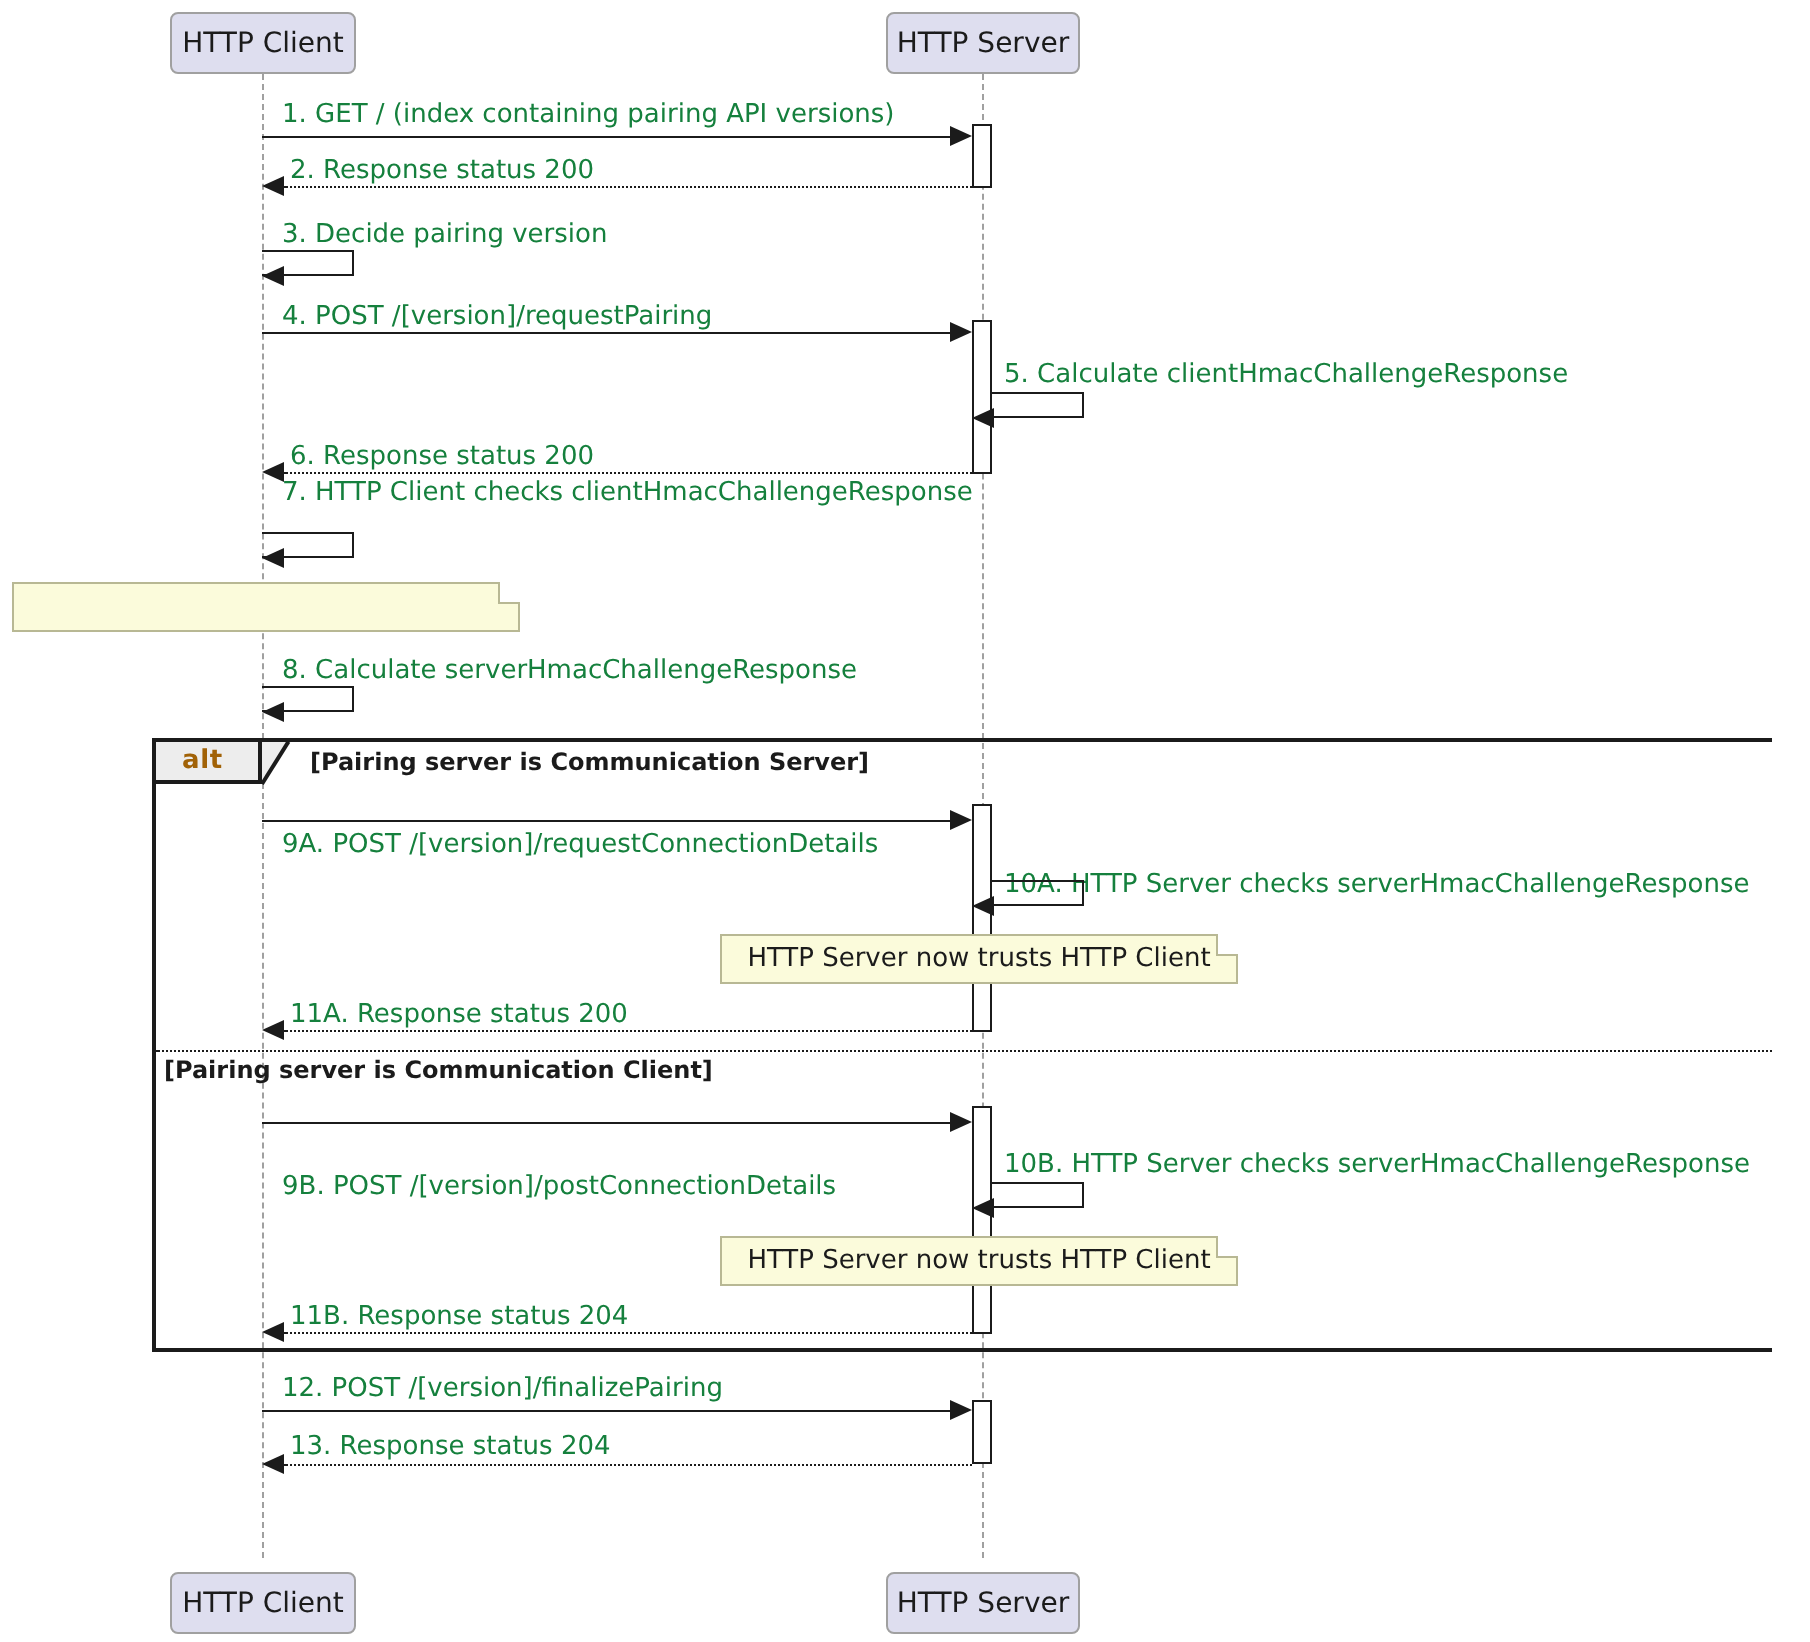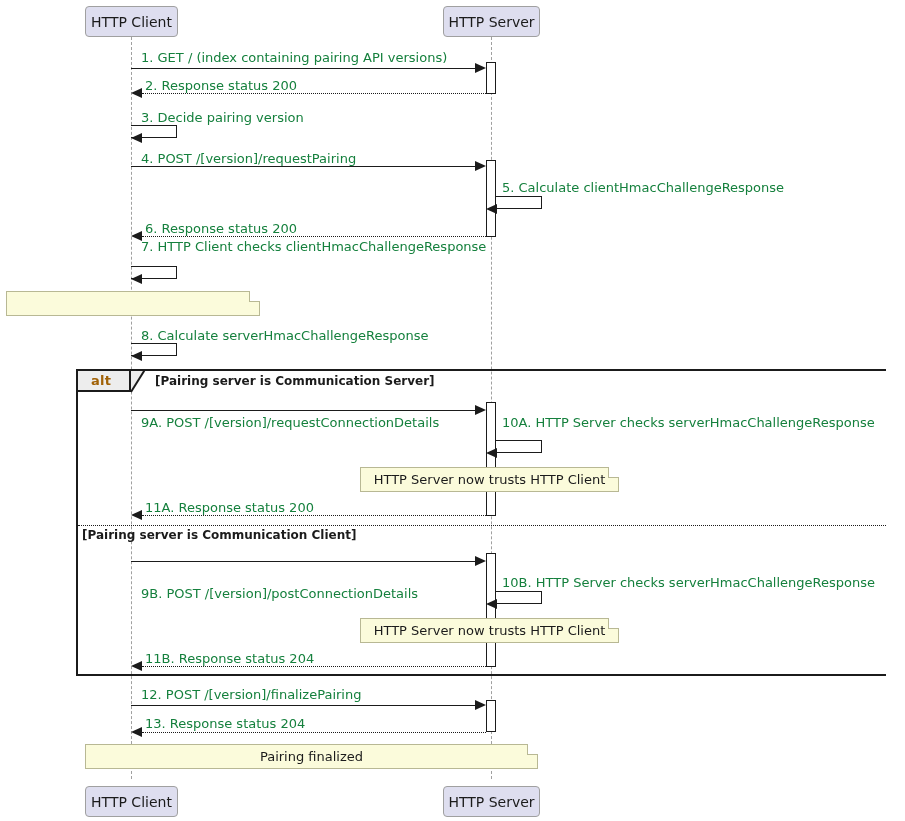--- a/index.html
+++ b/index.html
@@ -233,21 +233,21 @@
   </div>
   <div class="frame-tab-notch" style="left:131px; top:371px;"></div>
   <div class="frame-tab-notch-line" style="left:131px; top:391px; transform: rotate(-58deg);"></div>
 
   <div class="frame-cond" style="left:155px; top:375px;">[Pairing server is Communication Server]</div>
 
   <div class="msg-label" style="left:141px; top:396px;margin-top:20px;">9A. POST /[version]/requestConnectionDetails</div>
   <div class="msg-line" style="left:131px; top:410px; width:345px;"></div>
   <div class="arrow-head right" style="left:475px; top:405px;"></div>
 
-  <div class="msg-label" style="left:502px; top:416px;">10A. HTTP Server checks serverHmacChallengeResponse</div>
+  <div class="msg-label" style="left:502px; top:436px;">10A. HTTP Server checks serverHmacChallengeResponse</div>
   <div class="selfmsg" style="left:496px; top:440px; width:46px; height:13px;"></div>
   <div class="arrow-head left" style="left:486px; top:448px;"></div>
 
   <div class="note center-text" style="left:360px; top:467px; width:259px; height:25px;">
     <span>HTTP Server now trusts HTTP Client</span>
     <span class="fold"></span>
   </div>
 
   <div class="msg-label" style="left:145px; top:501px;">11A. Response status 200</div>
   <div class="msg-line dotted" style="left:142px; top:515px; width:344px;"></div>
@@ -274,24 +274,20 @@
   <div class="arrow-head left" style="left:131px; top:661px;"></div>
 
   <div class="msg-label" style="left:141px; top:688px;">12. POST /[version]/finalizePairing</div>
   <div class="msg-line" style="left:131px; top:705px; width:345px;"></div>
   <div class="arrow-head right" style="left:475px; top:700px;"></div>
 
   <div class="msg-label" style="left:145px; top:717px;">13. Response status 204</div>
   <div class="msg-line dotted" style="left:142px; top:732px; width:344px;"></div>
   <div class="arrow-head left" style="left:131px; top:727px;"></div>
 
-  <div class="note center-text" style="left:85px; top:744px; width:453px; height:25px;">
-    <span>Pairing finalized</span>
-    <span class="fold"></span>
-  </div>
 
   <div class="participant" style="left:85px; top:786px; width:93px; height:31px;">
     <span>HTTP Client</span>
   </div>
   <div class="participant" style="left:443px; top:786px; width:97px; height:31px;">
     <span>HTTP Server</span>
   </div>
 
 </div>
 

